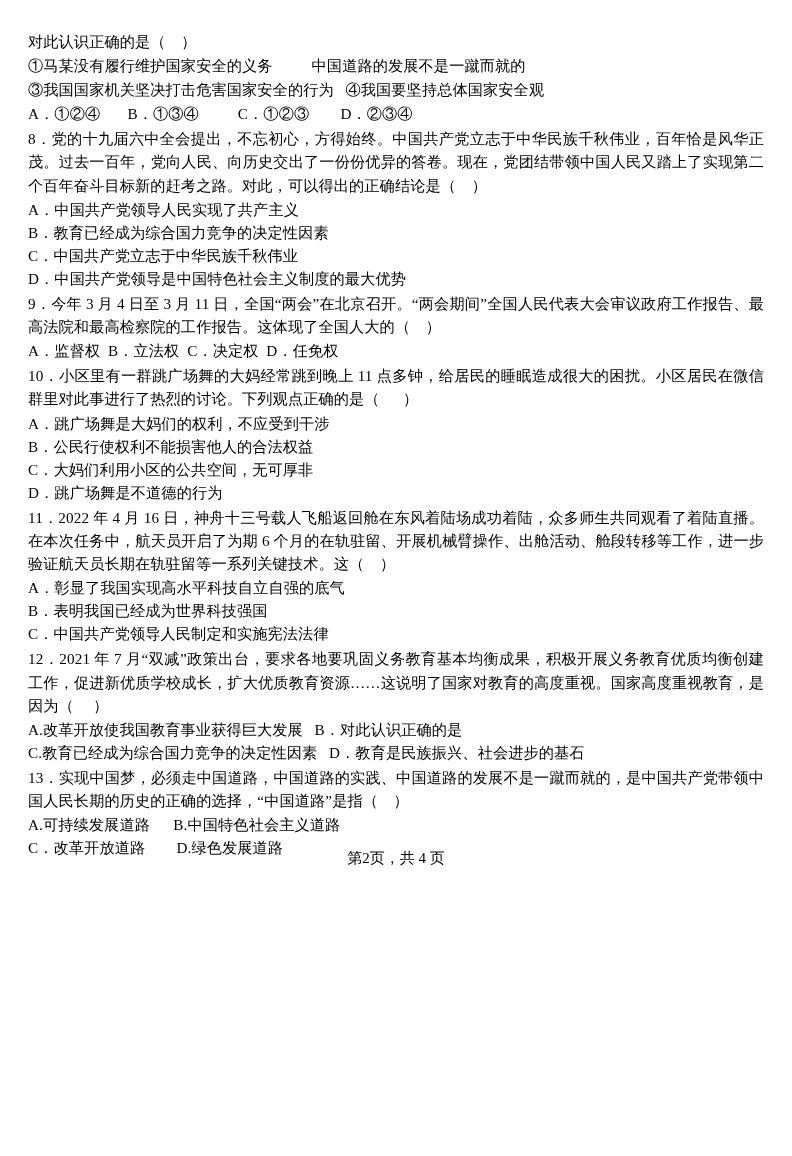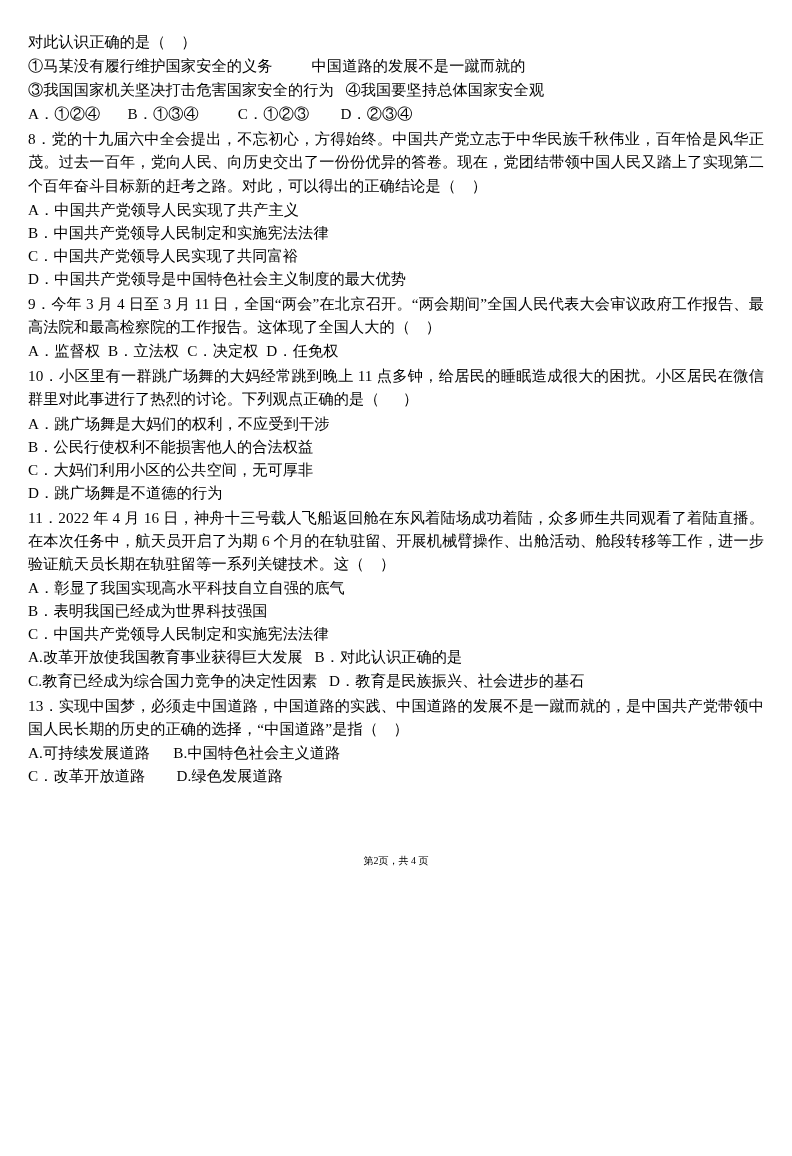--- a/index.html
+++ b/index.html
@@ -39,55 +39,56 @@
   .opt {
     margin: 0;
     white-space: pre-wrap;
   }
   .footer {
     position: absolute;
     left: 0;
     right: 0;
     bottom: 30px;
     text-align: center;
-    font-size: 10px;
+    font-size: 15px;
     font-family: "Liberation Serif", "DejaVu Serif", serif;
   }
 </style>
 </head>
 <body>
 
 <div class="page">
   <div class="doc">
 
     <p class="para">对此认识正确的是（    ）</p>
     <p class="para">①马某没有履行维护国家安全的义务          中国道路的发展不是一蹴而就的</p>
     <p class="para">③我国国家机关坚决打击危害国家安全的行为   ④我国要坚持总体国家安全观</p>
     <p class="para">A．①②④       B．①③④          C．①②③        D．②③④</p>
 
     <p class="para q">8．党的十九届六中全会提出，不忘初心，方得始终。中国共产党立志于中华民族千秋伟业，百年恰是风华正茂。过去一百年，党向人民、向历史交出了一份份优异的答卷。现在，党团结带领中国人民又踏上了实现第二个百年奋斗目标新的赶考之路。对此，可以得出的正确结论是（    ）</p>
     <p class="para opt">A．中国共产党领导人民实现了共产主义</p>
-    <p class="para opt">B．中国共产党领导人民制定和实施宪法法律</p>
-    <p class="para opt">C．中国共产党领导人民实现了共同富裕</p>
+    <p class="para opt">B．教育已经成为综合国力竞争的决定性因素</p>
+    <p class="para opt">C．中国共产党立志于中华民族千秋伟业</p>
     <p class="para opt">D．中国共产党领导是中国特色社会主义制度的最大优势</p>
 
     <p class="para q">9．今年 3 月 4 日至 3 月 11 日，全国“两会”在北京召开。“两会期间”全国人民代表大会审议政府工作报告、最高法院和最高检察院的工作报告。这体现了全国人大的（    ）</p>
     <p class="para opt">A．监督权  B．立法权  C．决定权  D．任免权</p>
 
     <p class="para q">10．小区里有一群跳广场舞的大妈经常跳到晚上 11 点多钟，给居民的睡眠造成很大的困扰。小区居民在微信群里对此事进行了热烈的讨论。下列观点正确的是（      ）</p>
     <p class="para opt">A．跳广场舞是大妈们的权利，不应受到干涉</p>
     <p class="para opt">B．公民行使权利不能损害他人的合法权益</p>
     <p class="para opt">C．大妈们利用小区的公共空间，无可厚非</p>
     <p class="para opt">D．跳广场舞是不道德的行为</p>
 
     <p class="para q">11．2022 年 4 月 16 日，神舟十三号载人飞船返回舱在东风着陆场成功着陆，众多师生共同观看了着陆直播。在本次任务中，航天员开启了为期 6 个月的在轨驻留、开展机械臂操作、出舱活动、舱段转移等工作，进一步验证航天员长期在轨驻留等一系列关键技术。这（    ）</p>
     <p class="para opt">A．彰显了我国实现高水平科技自立自强的底气</p>
     <p class="para opt">B．表明我国已经成为世界科技强国</p>
     <p class="para opt">C．中国共产党领导人民制定和实施宪法法律</p>
 
+    <p class="para q">12．2021 年 7 月“双减”政策出台，要求各地要巩固义务教育基本均衡成果，积极开展义务教育优质均衡创建工作，促进新优质学校成长，扩大优质教育资源……这说明了国家对教育的高度重视。国家高度重视教育，是因为（     ）</p>
     <p class="para opt">A.改革开放使我国教育事业获得巨大发展   B．对此认识正确的是</p>
     <p class="para opt">C.教育已经成为综合国力竞争的决定性因素   D．教育是民族振兴、社会进步的基石</p>
 
     <p class="para q">13．实现中国梦，必须走中国道路，中国道路的实践、中国道路的发展不是一蹴而就的，是中国共产党带领中国人民长期的历史的正确的选择，“中国道路”是指（    ）</p>
     <p class="para opt">A.可持续发展道路      B.中国特色社会主义道路</p>
     <p class="para opt">C．改革开放道路        D.绿色发展道路</p>
 
 
   </div>
 

